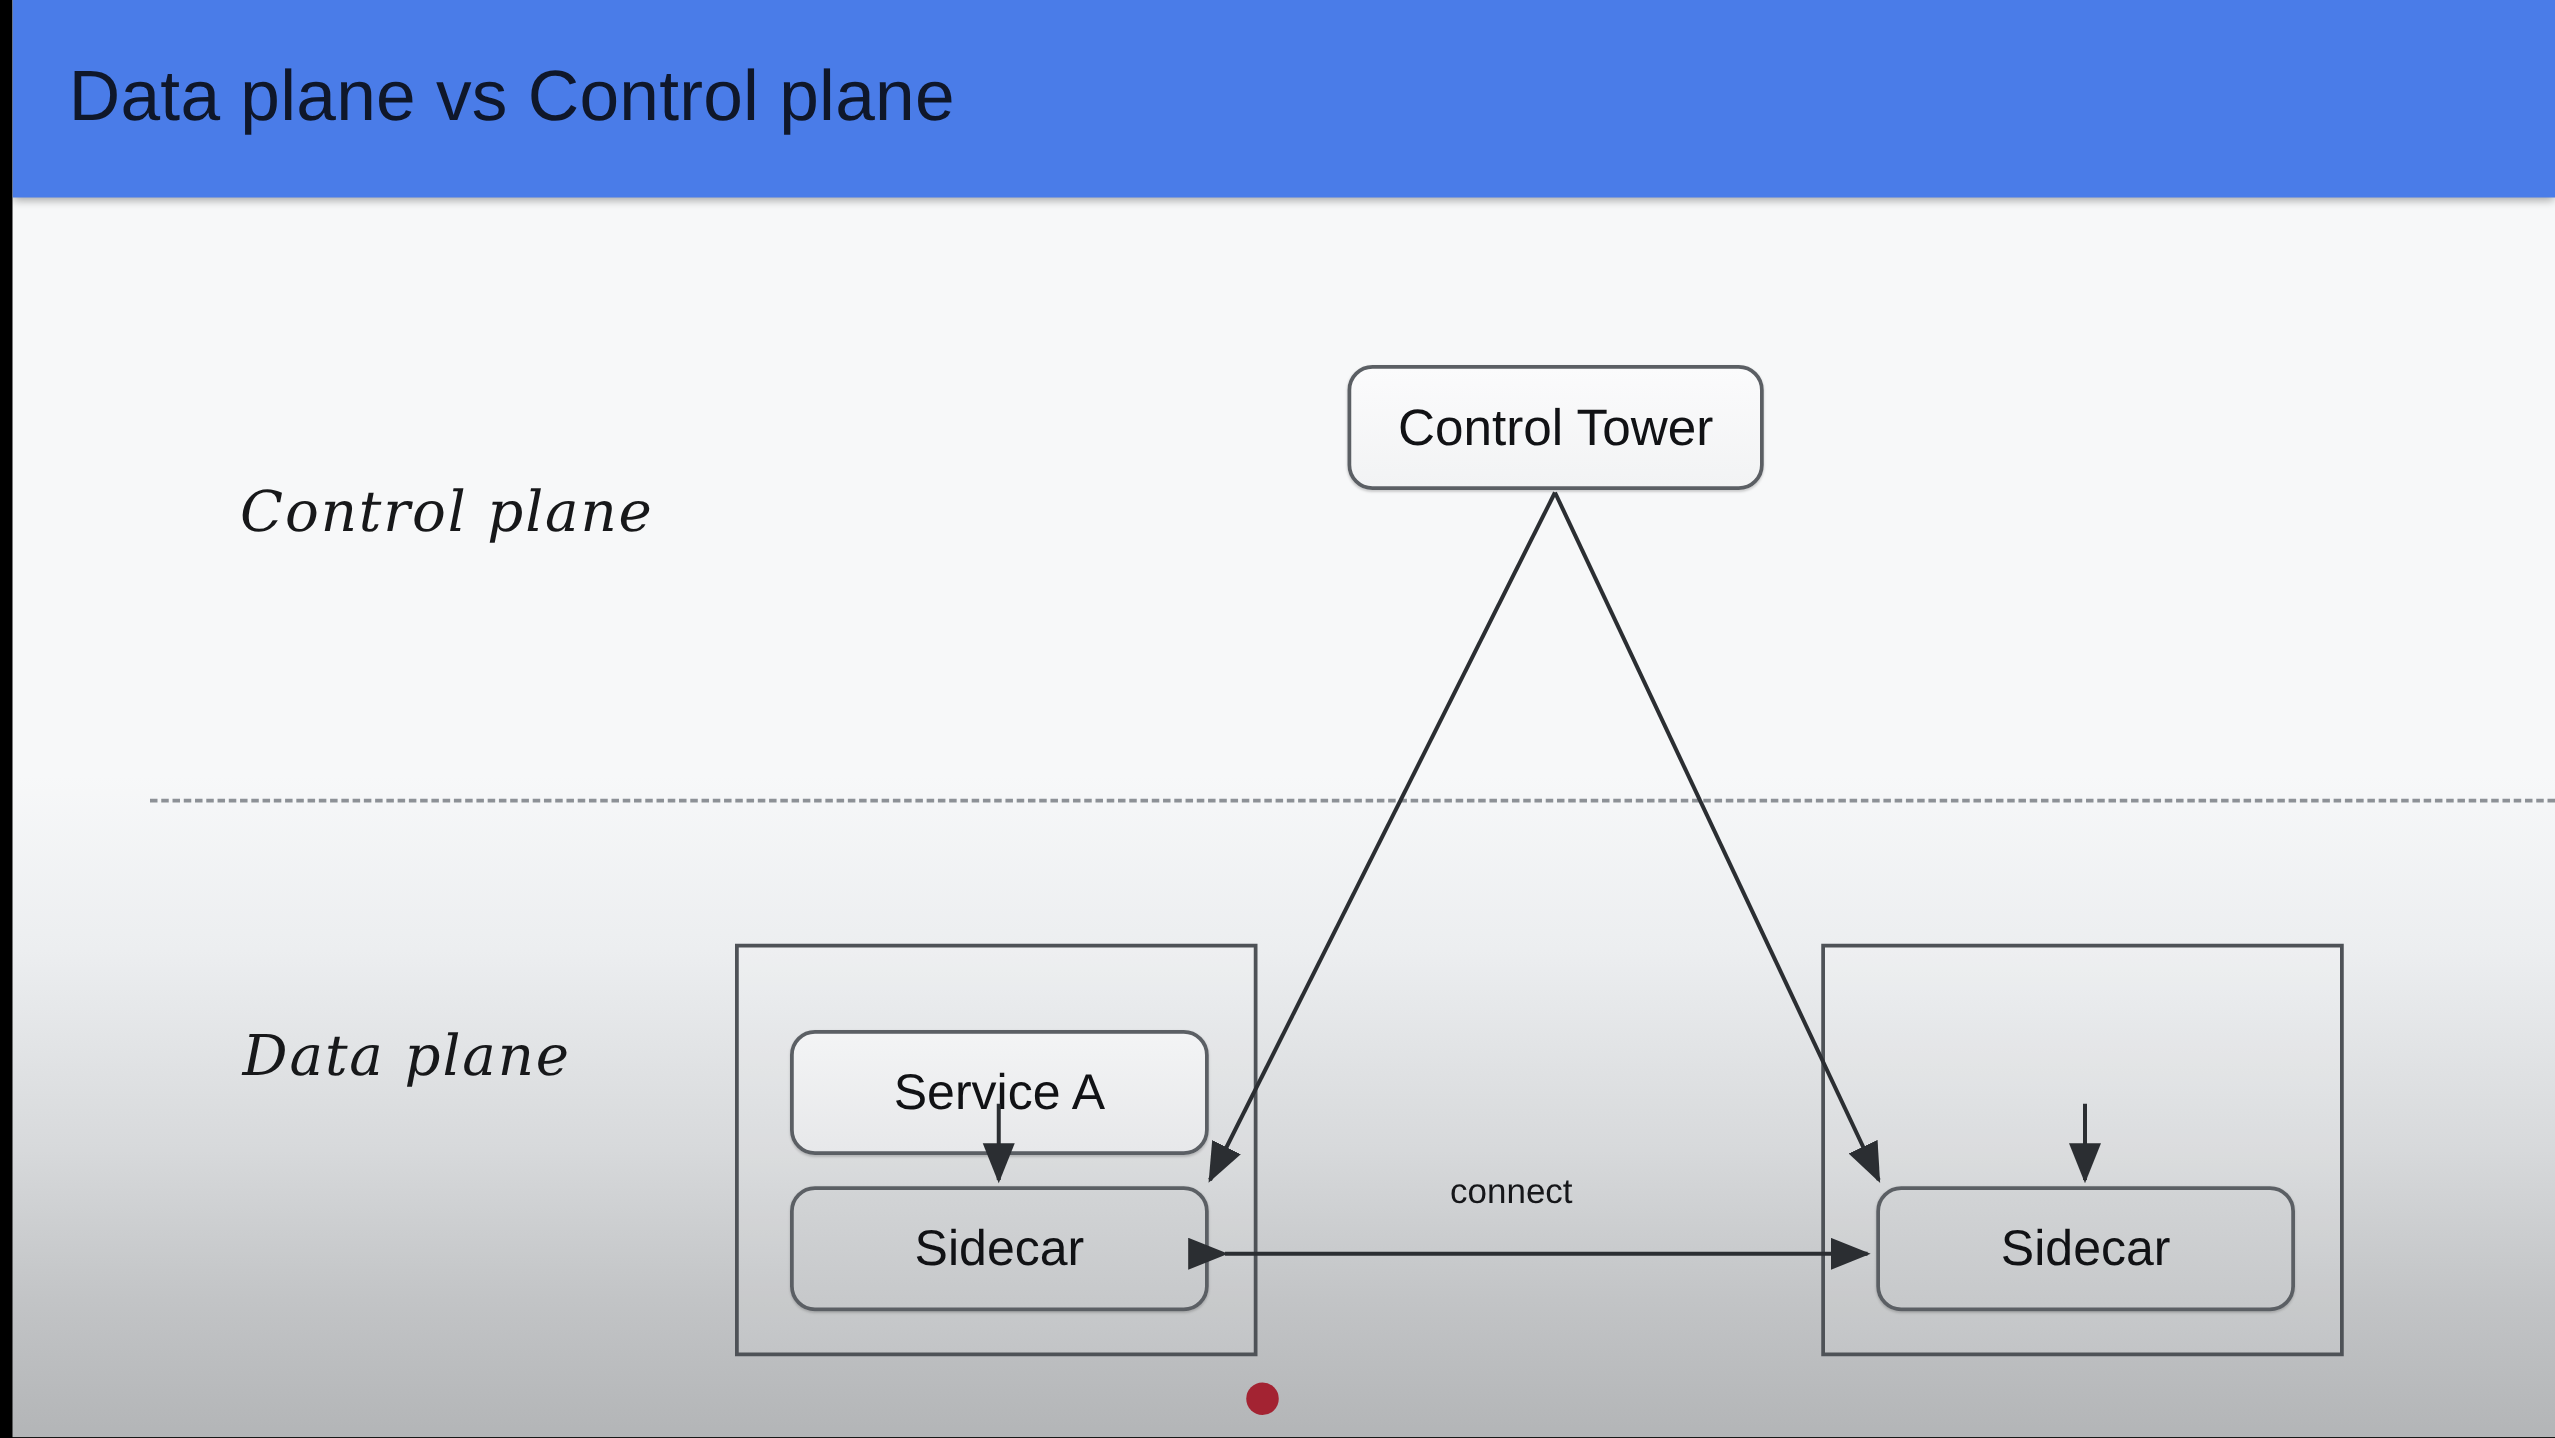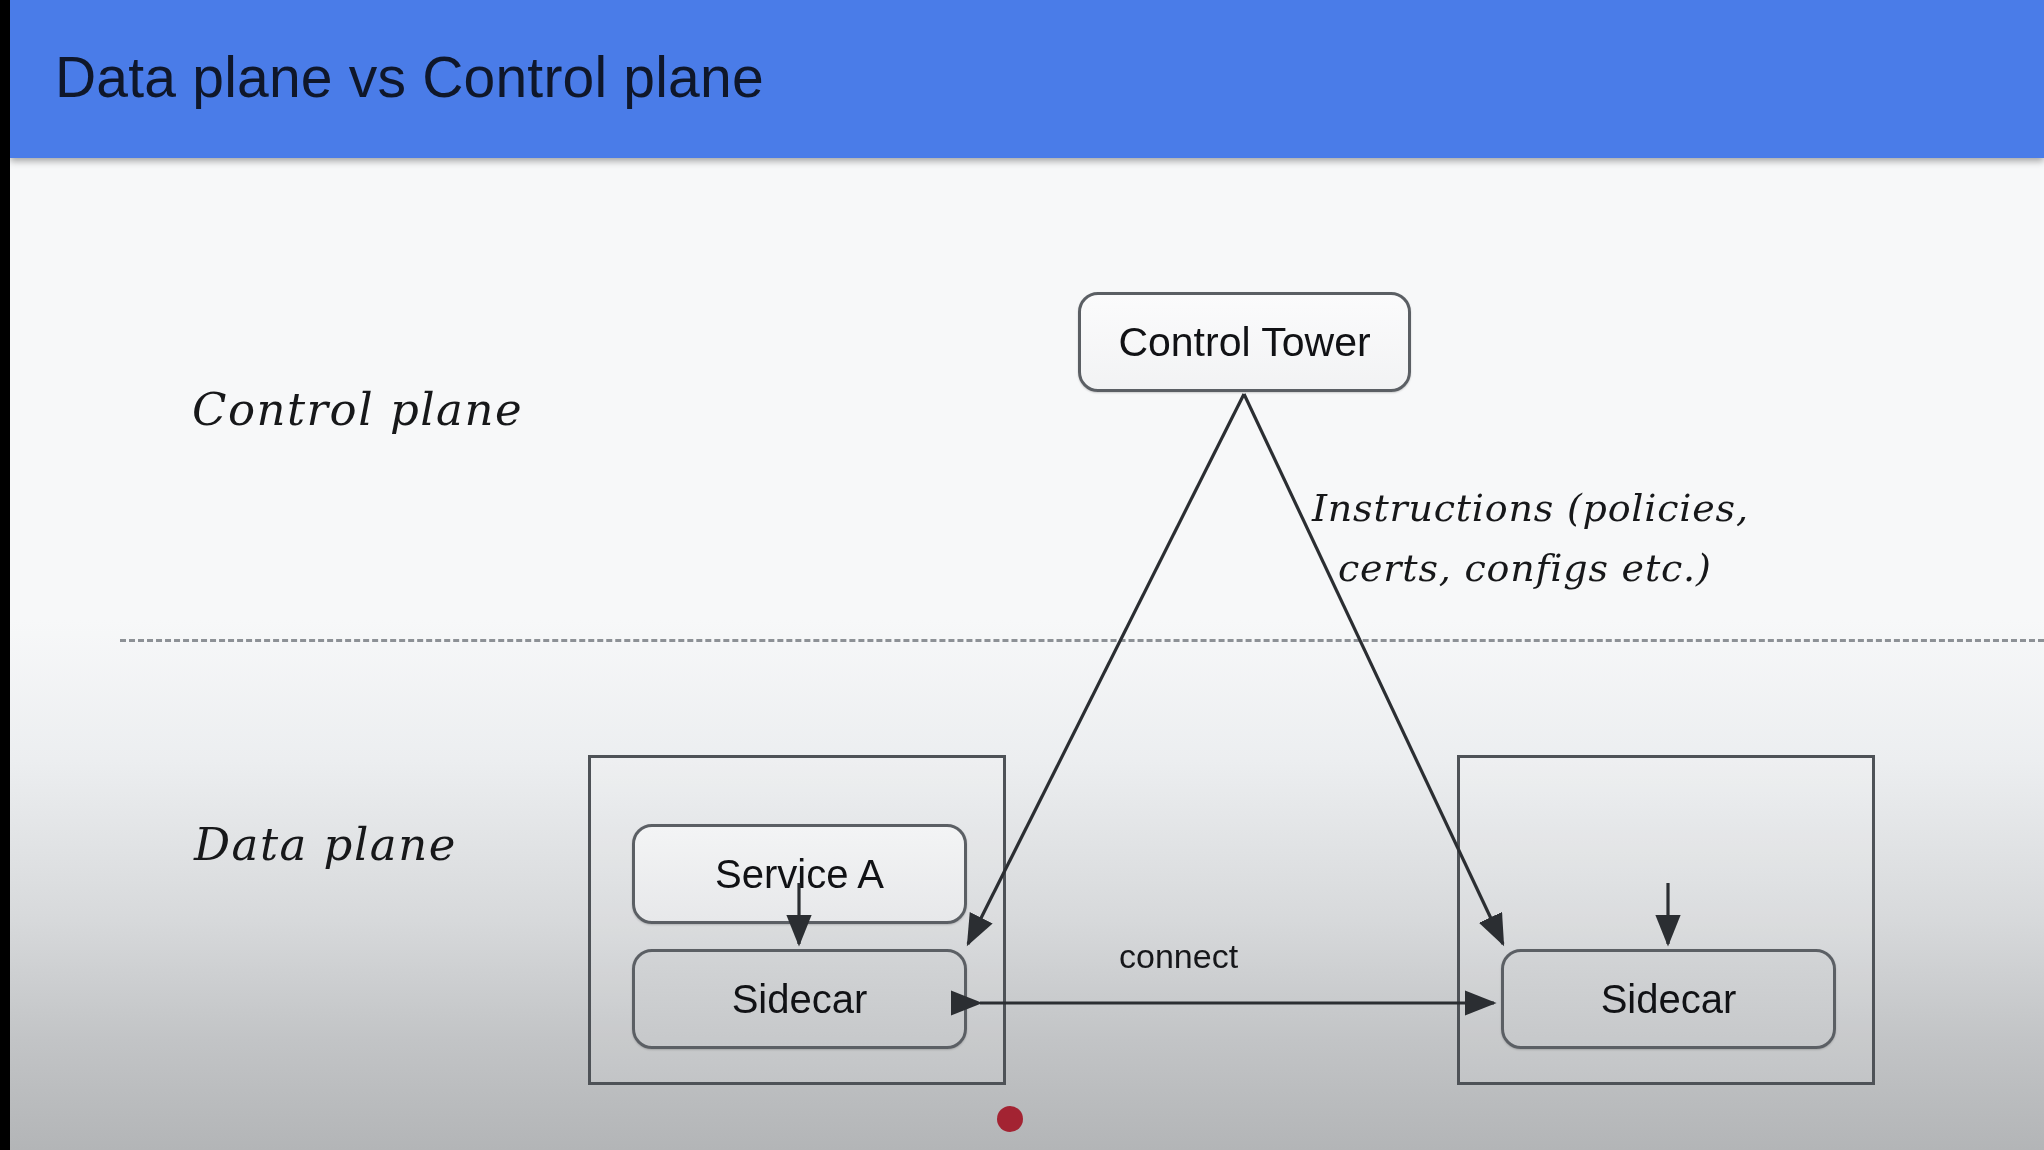--- a/index.html
+++ b/index.html
@@ -144,23 +144,23 @@
     background: linear-gradient(to bottom, #d2d4d6, #c6c8ca);
   }
   #service-a { left: 622px;  top: 824px; text-align: right; }
   #sidecar-a { left: 622px;  top: 949px; }
   #service-b { left: 1491px; top: 782px; }
   #sidecar-b { left: 1491px; top: 949px; }
 
   
   #connect-label {
     position: absolute;
-    left: 1109px;
+    left: 1150px;
     top: 937px;
-    font-size: 34px;
+    font-size: 28px;
     color: #16171a;
     white-space: nowrap;
     z-index: 5;
   }
 
   
   #arrows {
     position: absolute;
     left: 0;
     top: 0;
@@ -192,24 +192,20 @@
     <div id="title-bar">
       <div id="title-text">Data plane vs Control plane</div>
     </div>
 
     <div id="divider"></div>
 
     <div class="hand" id="label-control-plane">Control plane</div>
 
     <div class="hand" id="label-data-plane">Data plane</div>
 
-    <div class="hand" id="annot-instructions">
-      <span class="l1">Instructions (policies,</span>
-      <span class="l2">certs, configs etc.)</span>
-    </div>
 
     <div class="node rounded" id="control-tower">Control Tower</div>
 
     <div class="outer-group" id="group-left"></div>
 
     <div class="node rounded svc-box" id="service-a">Service A</div>
 
     <div class="node rounded sidecar-box" id="sidecar-a">Sidecar</div>
 
     <div class="outer-group" id="group-right"></div>

